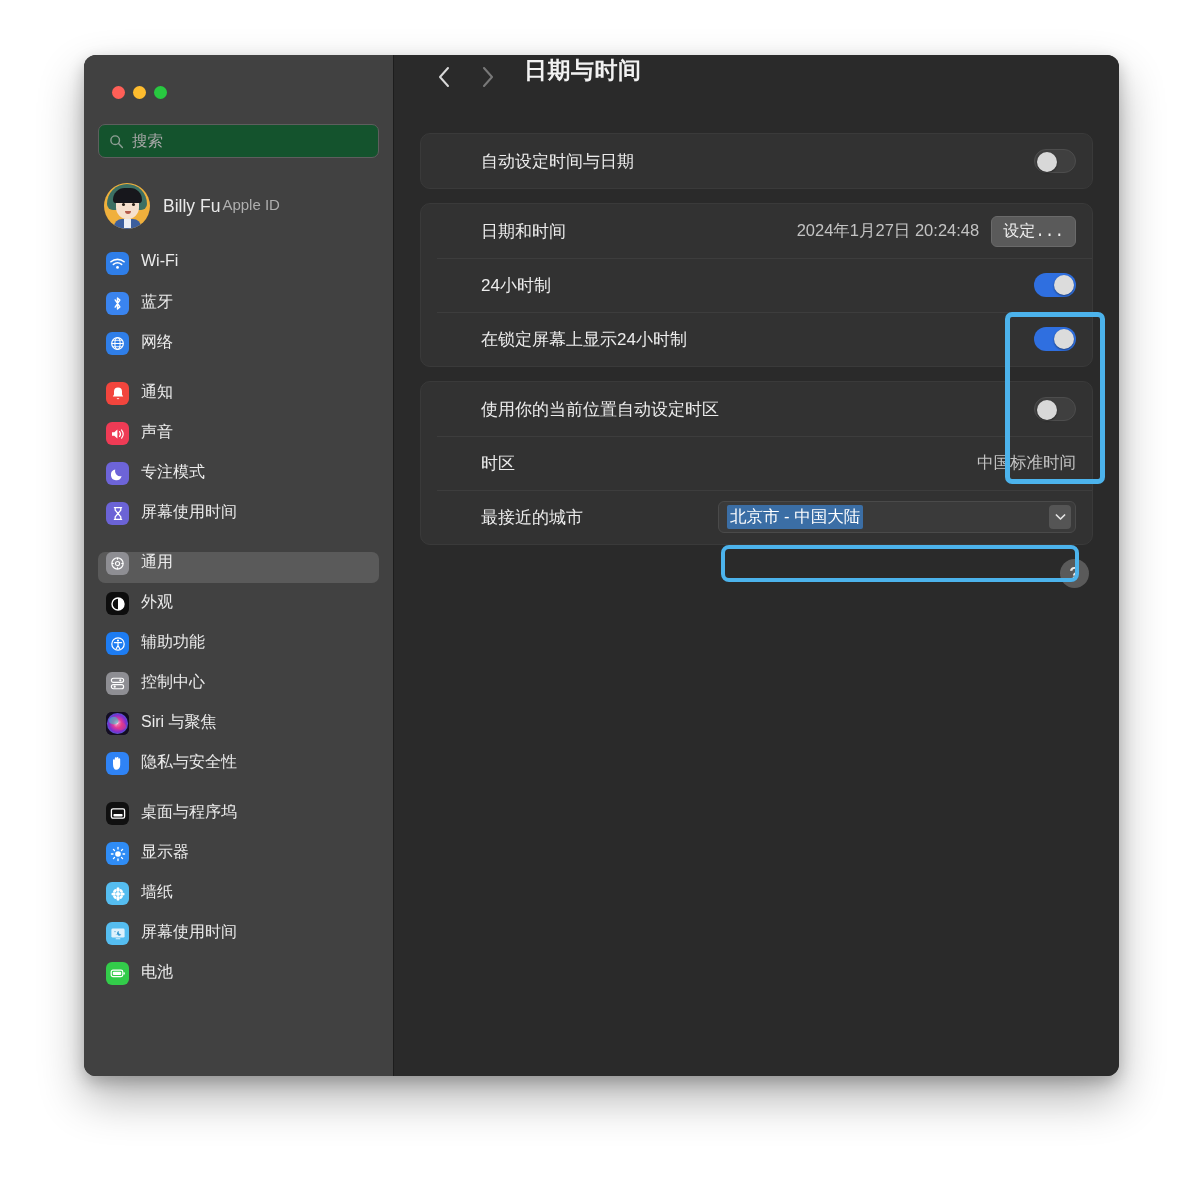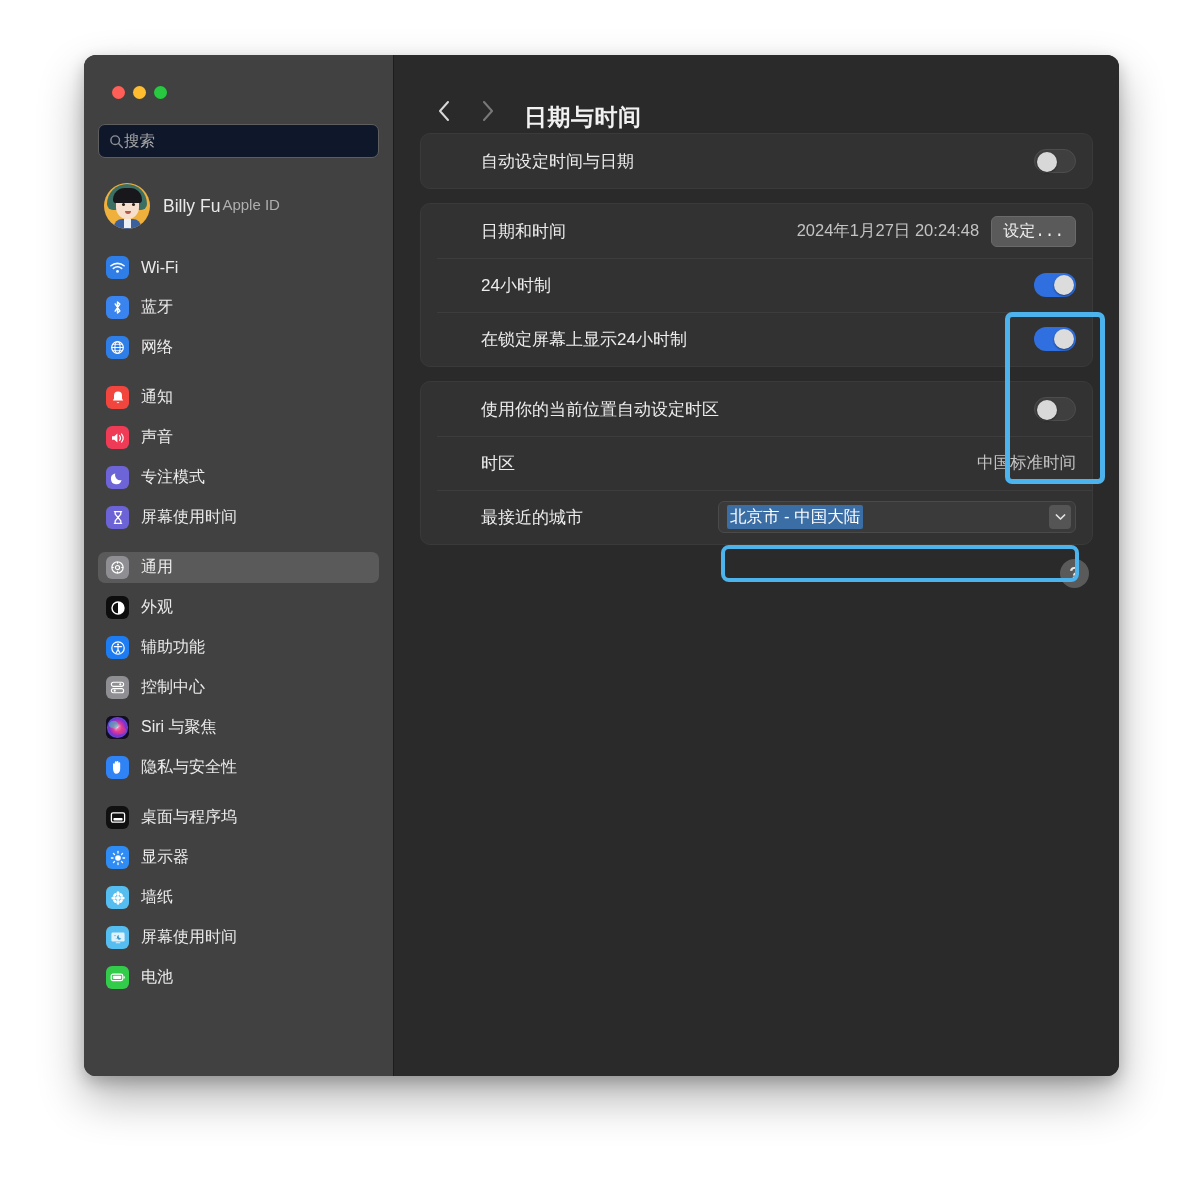--- a/index.html
+++ b/index.html
@@ -32,25 +32,25 @@
   }
   .traffic { display: flex; gap: 8px; padding: 31px 0 0 14px; }
   .dot { width: 13px; height: 13px; border-radius: 50%; }
   .dot.red { background: #ff5f57; }
   .dot.yellow { background: #febc2e; }
   .dot.green { background: #28c840; }
 
   .search-field {
     margin: 25px 0 0 0;
     height: 34px;
-    background: #0f172a;
+    background: #14532d;
     border: 1px solid #5e5e5e;
     border-radius: 7px;
     display: flex; align-items: center;
-    padding: 0 10px; gap: 0;
+    padding: 0 10px; gap: 8px;
   }
   .search-icon { width: 15px; height: 15px; flex: 0 0 auto; opacity: .75; }
   .search-ph { color: #a8a8a8; font-size: 15.5px; }
 
   .account {
     margin-top: 18px;
     height: 60px;
     display: flex; align-items: center; gap: 13px;
     padding: 0 6px;
     border-radius: 8px;
@@ -71,21 +71,21 @@
   .avatar .collar { position:absolute; left:20px; top:36px; width:7px; height:9px; background:#eceff4; transform: rotate(0deg); }
 
   .acct-text { display: flex; flex-direction: row; gap: 2px; }
   .acct-name { font-size: 17.5px; color: #e9e9e9; }
   .acct-sub { font-size: 15px; color: #aeaeae; }
 
   .nav { margin-top: 16px; }
   .nav-group { margin-bottom: 19px; }
   .nav-item {
     height: 31px;
-    display: flex; align-items: center; gap: 12px;
+    display: flex; align-items: flex-start; gap: 12px;
     padding: 0 8px;
     border-radius: 7px;
     margin-bottom: 9px;
   }
   .nav-item.selected { background: #5a5a5a; }
   .nav-label { font-size: 16px; color: #ebebeb; white-space: nowrap; }
   .nav-icon {
     width: 23px; height: 23px; border-radius: 6px;
     flex: 0 0 auto;
     display: flex; align-items: center; justify-content: center;
@@ -95,21 +95,21 @@
 
   
   .content {
     flex: 1; height: 100%;
     background: #2a2a2a;
     position: relative;
     padding: 0 26px;
   }
   .toolbar {
     height: 78px;
-    display: flex; align-items: flex-end; gap: 0;
+    display: flex; align-items: flex-start; gap: 0;
     padding-left: 2px;
   }
   .chev-btn {
     width: 44px; height: 44px;
     display: flex; align-items: center; justify-content: center;
   }
   .chev-btn.disabled { opacity: .45; }
   .page-title {
     font-size: 23px; color: #f2f2f2; font-weight: 600;
     margin-left: 14px; letter-spacing: .5px;

